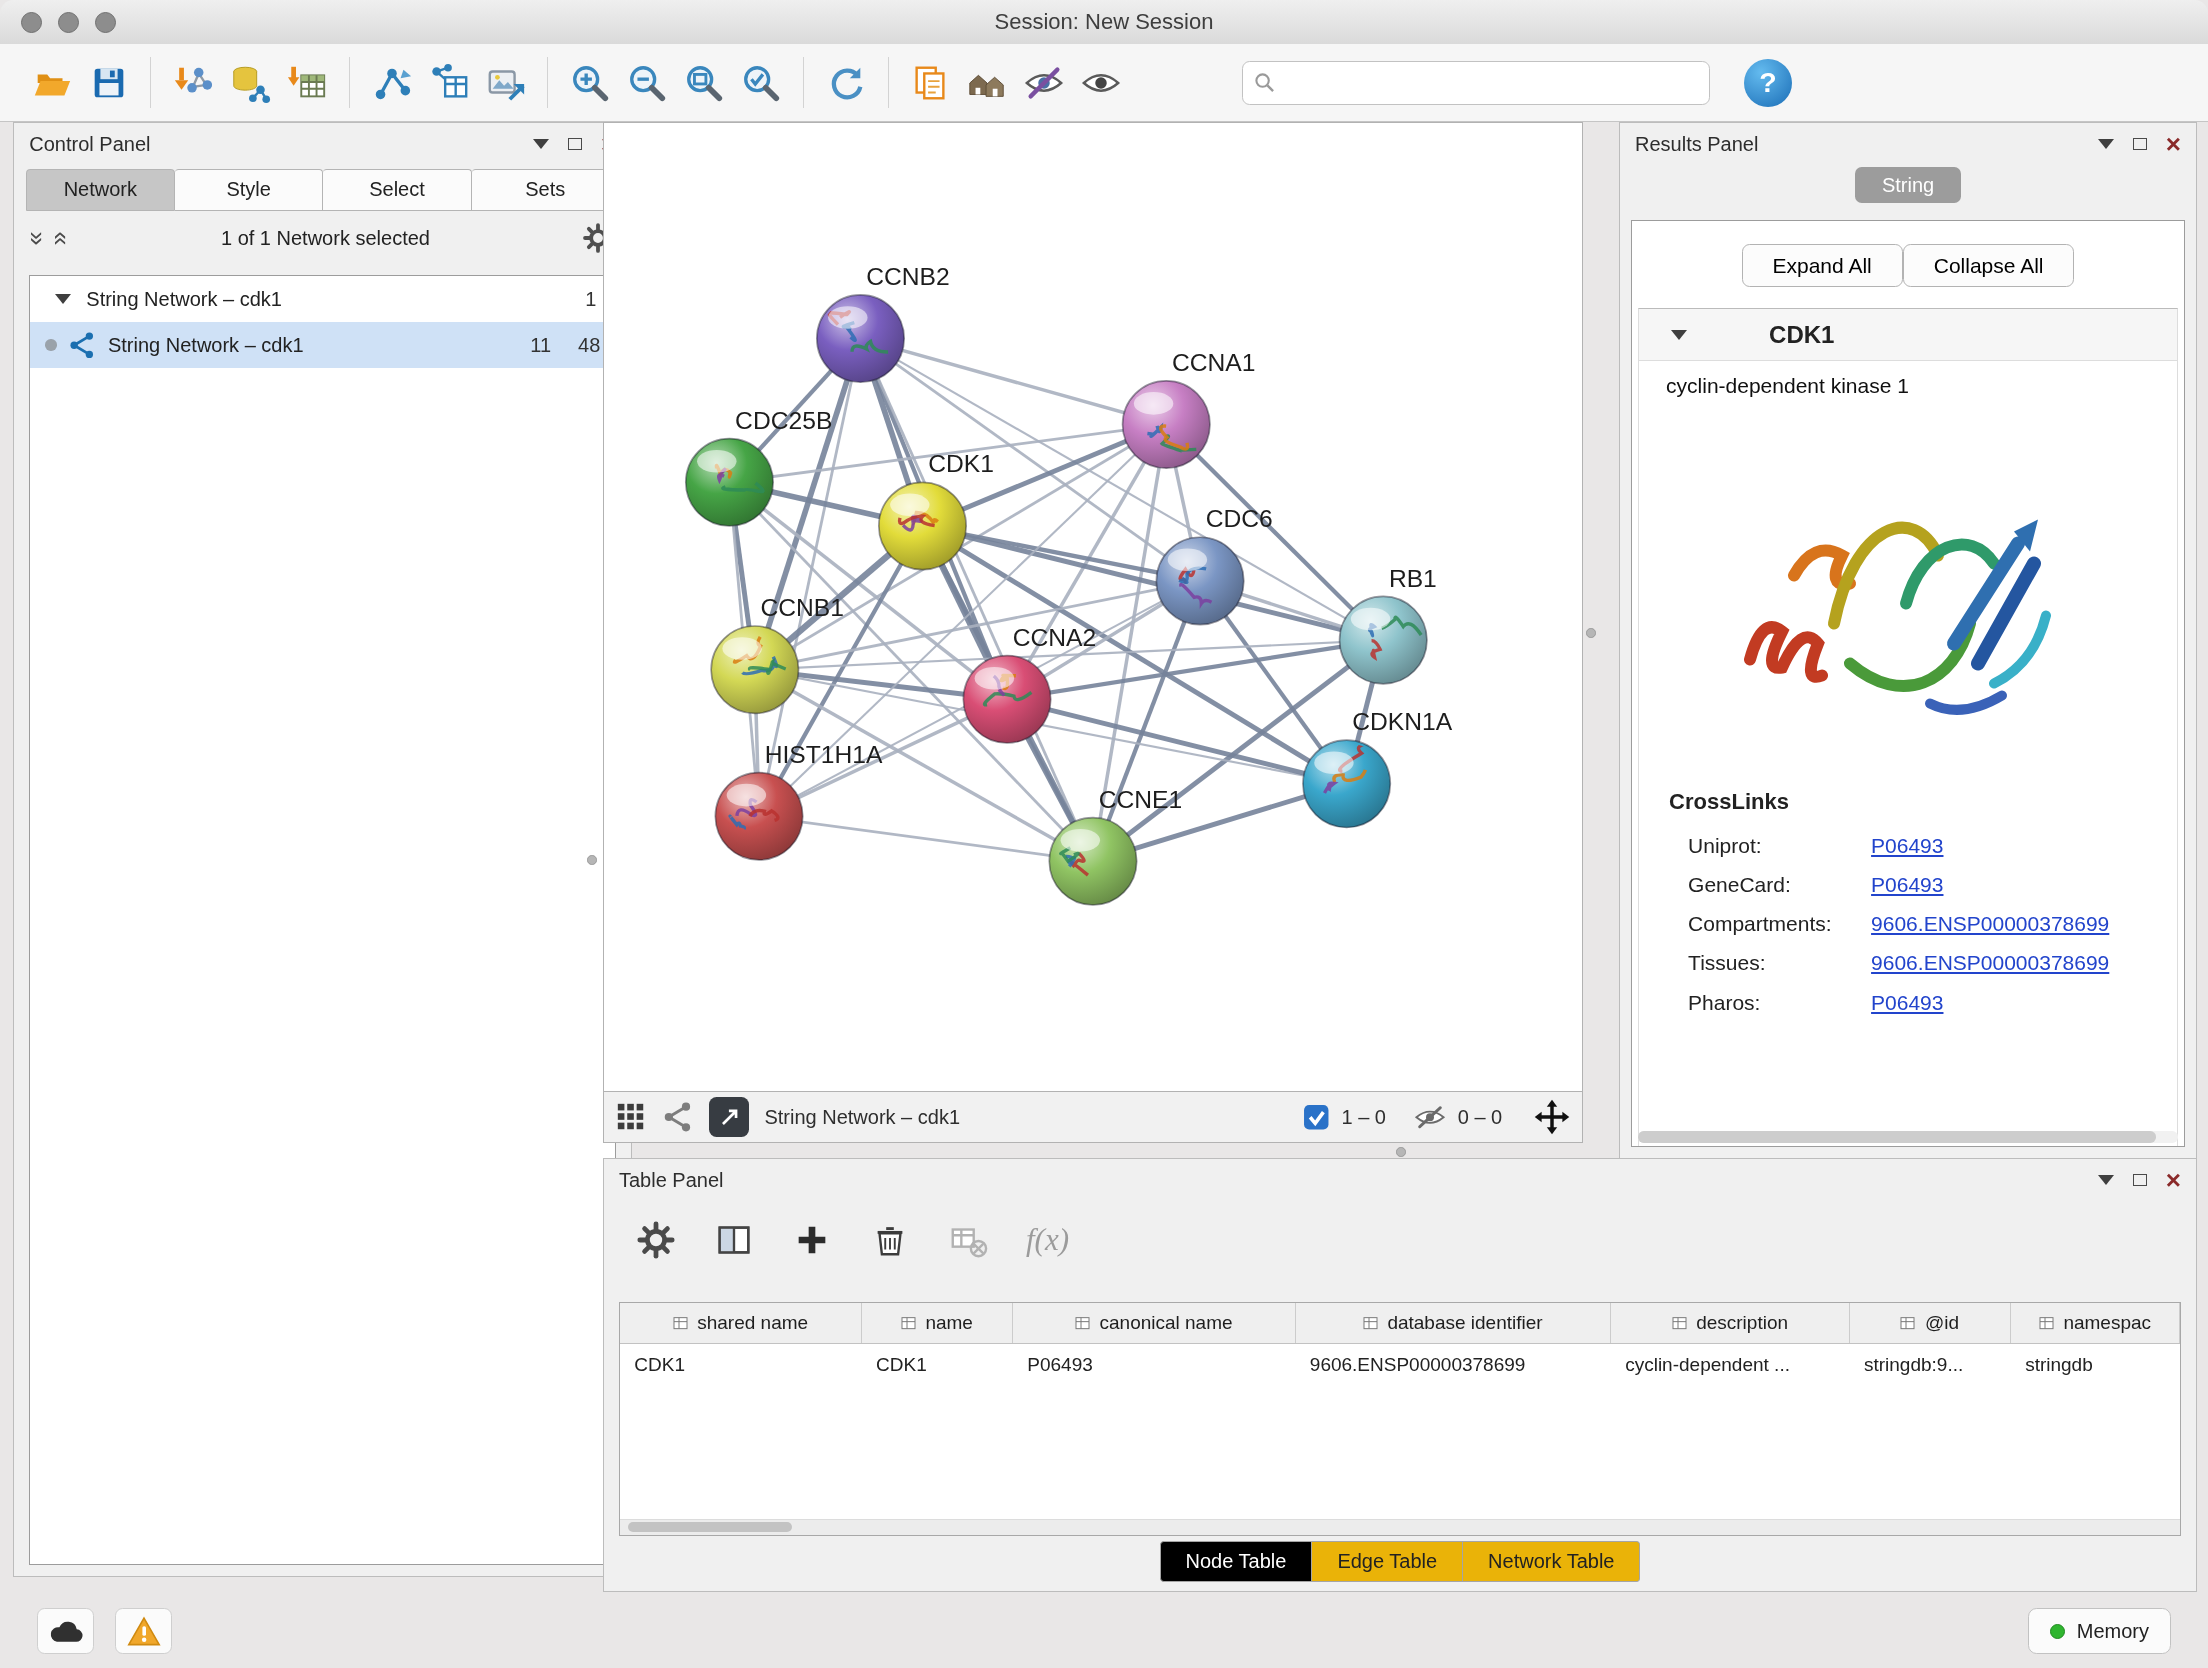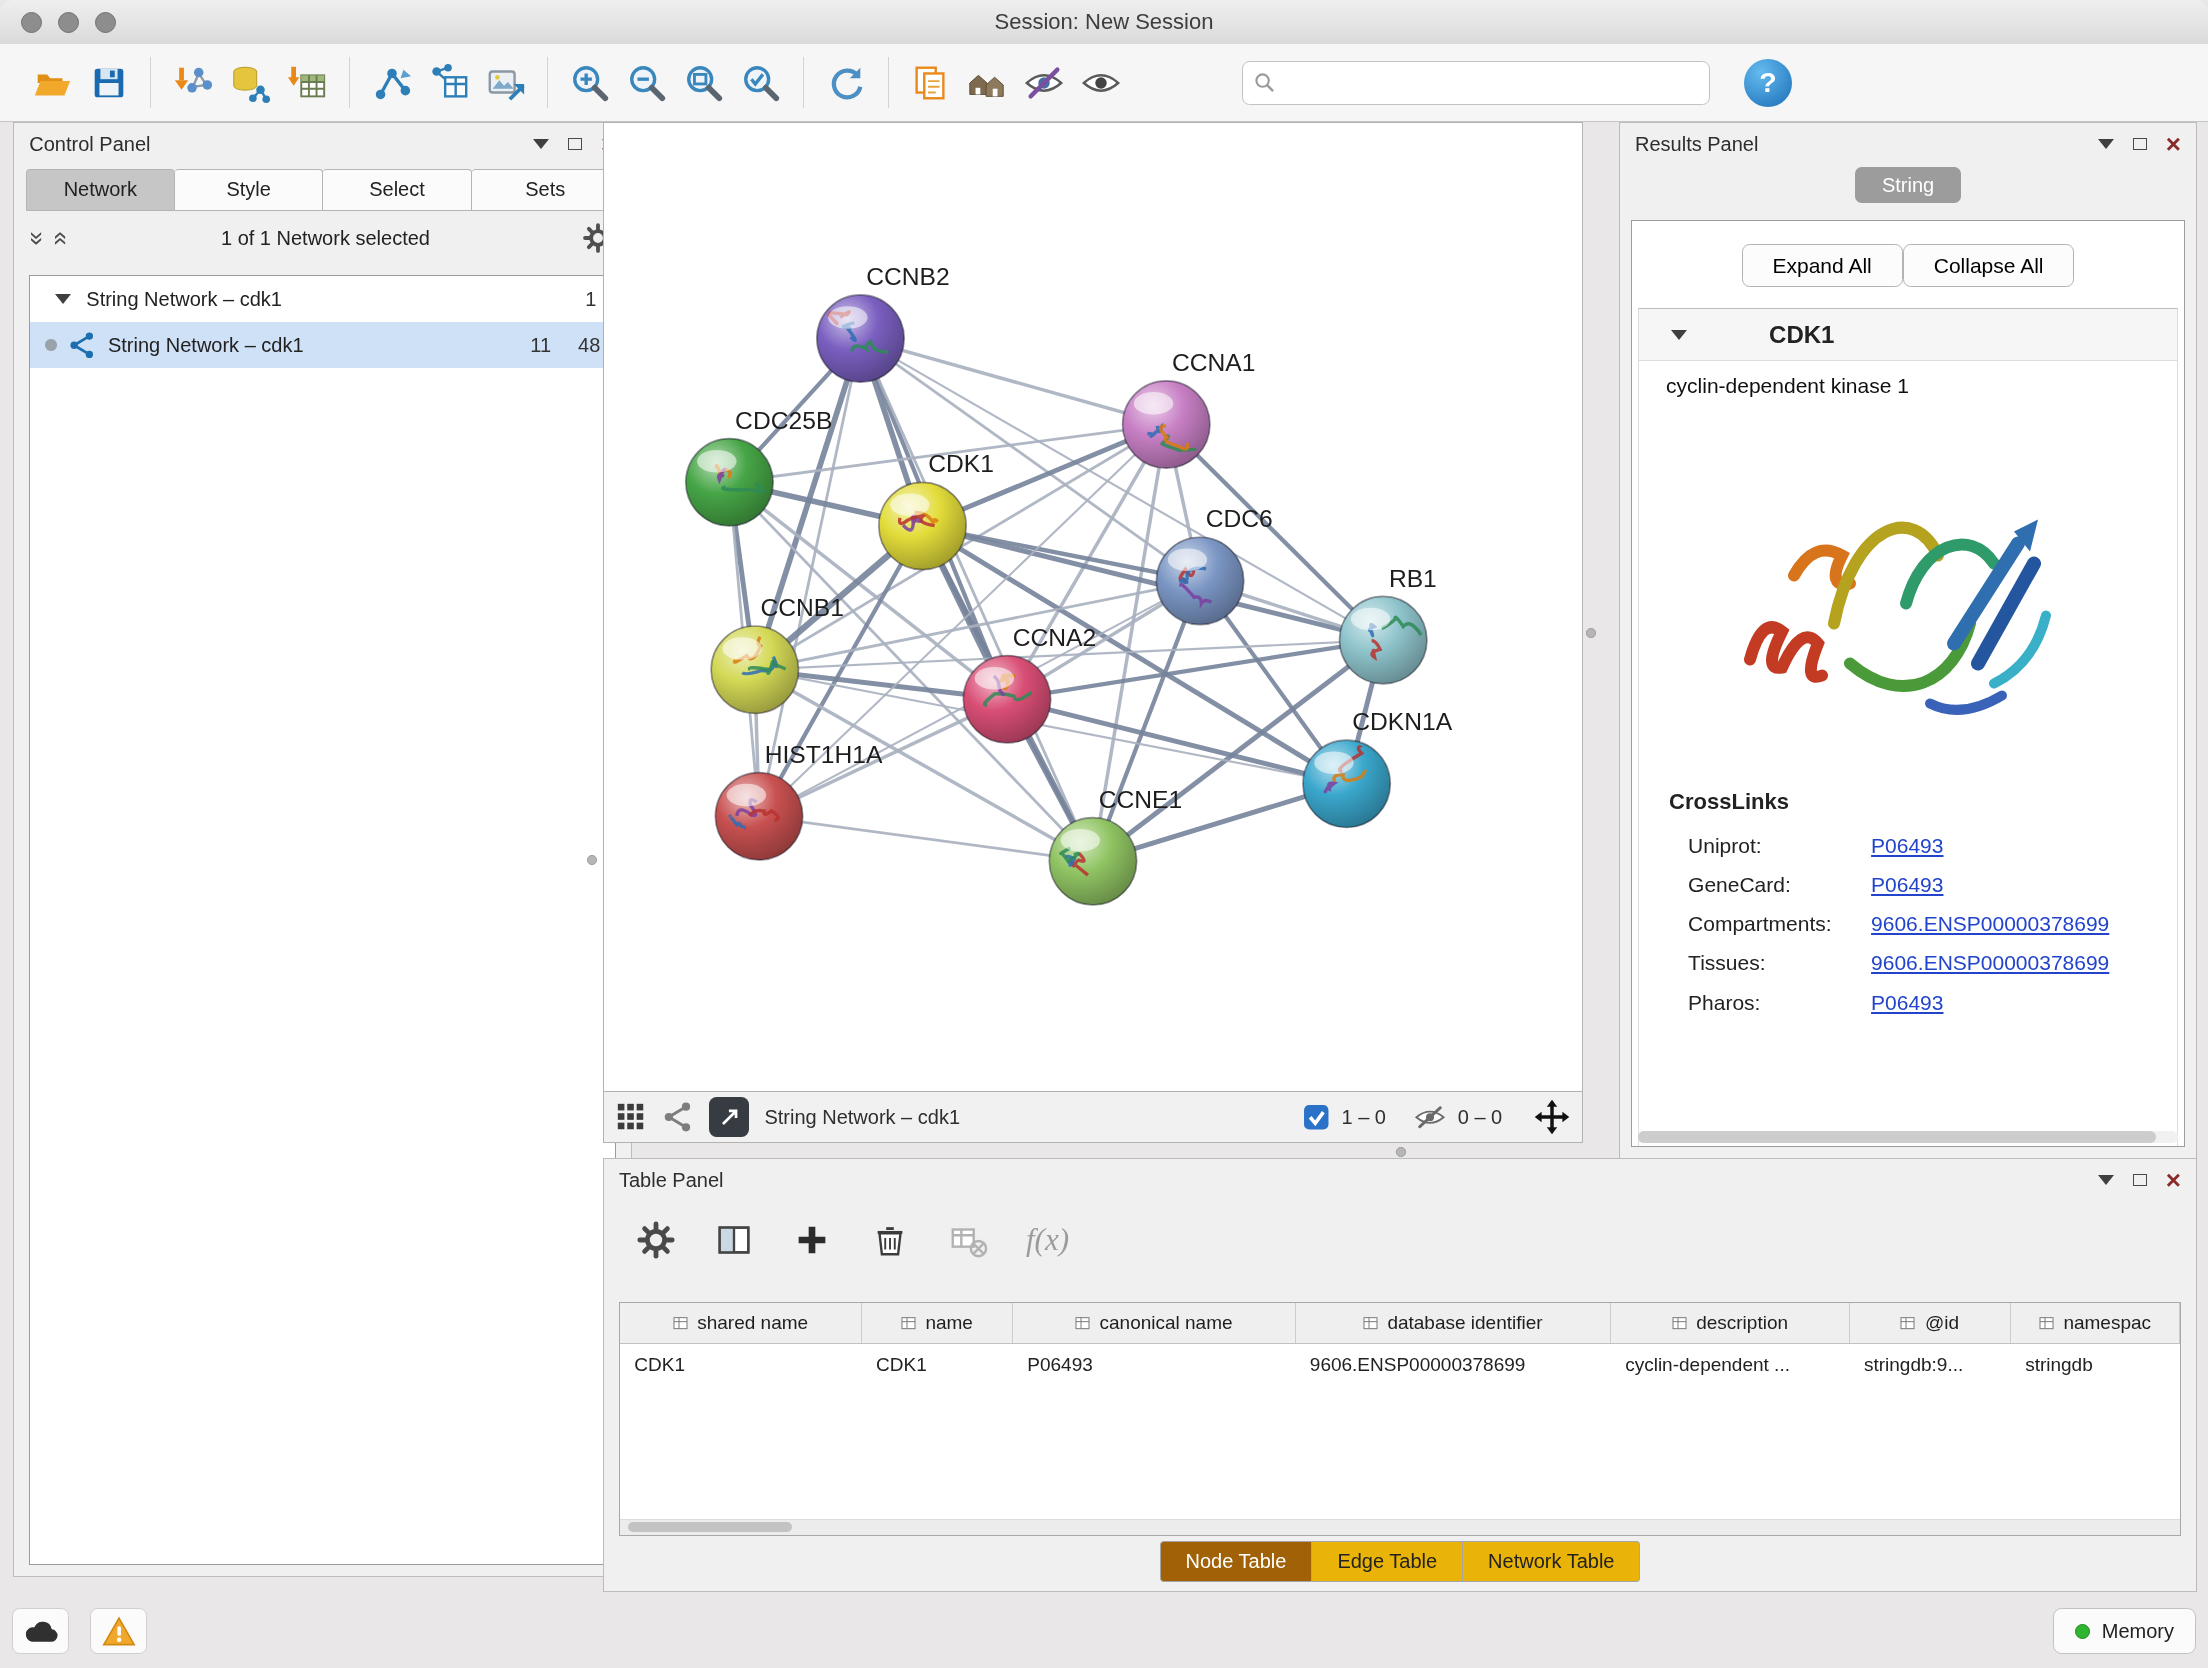--- a/index.html
+++ b/index.html
@@ -74,23 +74,23 @@
   .th{display:flex;align-items:center;justify-content:center;gap:8.6px;font-size:19px;color:#1e1e1e;border-right:1px solid #cccccc;box-sizing:border-box;height:100%;overflow:hidden;white-space:nowrap;}
   .sort-ic{width:16px;height:14.3px;flex:0 0 auto;}
   .tr{display:flex;height:42px;align-items:center;}
   .td{padding-left:14.3px;font-size:19px;box-sizing:border-box;white-space:nowrap;overflow:hidden;}
   .tp-hscroll{position:absolute;left:0;right:0;bottom:0;height:15px;background:#ececec;border-top:1px solid #dcdcdc;}
   .tp-hthumb{position:absolute;left:7.6px;top:1.9px;width:164px;height:10.5px;background:#c3c3c3;border-radius:5.7px;}
   .tp-tabs{position:absolute;bottom:9.5px;left:0;right:0;display:flex;justify-content:center;}
   .tp-tab{font-size:20px;padding:7.6px 25px;border:1px solid #a5a5a5;background:#eab308;border-left:none;}
   .tp-tab:first-child{border-left:1px solid #a5a5a5;border-radius:3.8px 0 0 3.8px;}
   .tp-tab:last-child{border-radius:0 3.8px 3.8px 0;}
-  .tp-tab.active{background:#a16207;color:#fff;}
+  .tp-tab.active{background:#000000;color:#fff;}
   
-  .bottom-bar{position:absolute;left:0;right:0;bottom:0;height:74px;display:flex;align-items:center;padding:0 12px;box-sizing:border-box;}
+  .bottom-bar{position:absolute;left:0;right:0;bottom:0;height:74px;display:flex;align-items:center;padding:0 37px;box-sizing:border-box;}
   .bb-btn{width:55px;height:44px;border:1px solid #cfcfcf;border-radius:7.6px;background:#fbfbfb;display:flex;align-items:center;justify-content:center;margin-right:21px;}
   .memory-btn{margin-left:auto;height:44px;border:1px solid #c2c2c2;border-radius:8.6px;background:#fbfbfb;display:flex;align-items:center;gap:11.4px;padding:0 21px;font-size:20px;}
   .mem-dot{width:15px;height:15px;border-radius:50%;background:#2fb52f;border:1px solid #1f8a1f;box-sizing:border-box;}
 </style>
 </head>
 <body>
 
 <div class="titlebar">
   <div class="traffic">
     <span class="light"></span>

